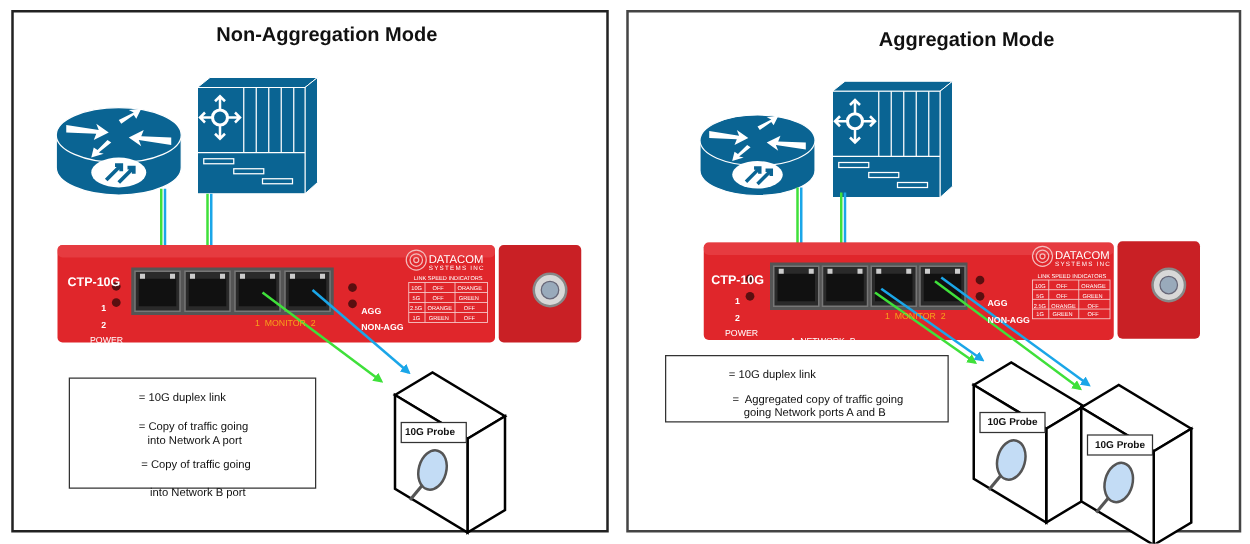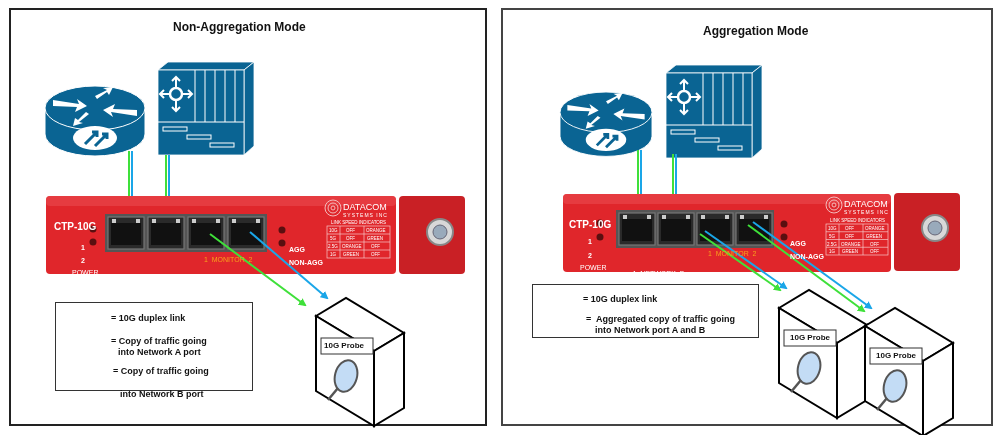--- a/index.html
+++ b/index.html
@@ -1,25 +1,25 @@
 <!DOCTYPE html>
 <html><head>
 <meta charset="utf-8">
 <style>
   html,body{margin:0;padding:0;background:#ffffff;}
   body{width:1000px;height:435px;position:relative;overflow:hidden;font-family:"Liberation Sans",sans-serif;}
   .panel{position:absolute;border:2px solid #222;background:#fff;box-sizing:border-box;}
   #panel-left{left:9px;top:8px;width:478px;height:418px;}
   #panel-right{left:501px;top:8px;width:492px;height:418px;border-color:#444;}
-  .title{position:absolute;font-weight:bold;font-size:12px;color:#111;white-space:nowrap;}
+  .title{position:absolute;font-weight:bold;font-size:16px;color:#111;white-space:nowrap;}
   .stage{position:absolute;left:0;top:0;width:1000px;height:435px;}
   .lbl{position:absolute;white-space:nowrap;}
   .cp-text{font-size:9px;font-weight:bold;color:#fff;margin-top:20px;}
   .legend{position:absolute;border:1.5px solid #333;background:#fff;box-sizing:border-box;}
-  .legend-text{position:absolute;font-size:9px;font-weight:bold;color:#111;line-height:11px;white-space:nowrap;}
+  .legend-text{position:absolute;font-size:9px;font-weight:normal;color:#111;line-height:11px;white-space:nowrap;}
   .probe-label{position:absolute;font-size:8px;font-weight:bold;color:#111;white-space:nowrap;}
 </style>
 </head>
 <body>
 
 <div class="panel" id="panel-left"></div>
 <div class="panel" id="panel-right"></div>
 
 <div class="title" style="left:173px;top:20px;">Non-Aggregation Mode</div>
 <div class="title" style="left:703px;top:24px;">Aggregation Mode</div>
@@ -259,16 +259,16 @@
   <div class="lbl" style="left:841px;top:241.5px;font-size:4.5px;color:#fff;">ORANGE</div>
   <div class="lbl" style="left:870px;top:241.5px;font-size:4.5px;color:#fff;">OFF</div>
   <div class="lbl" style="left:829px;top:249px;font-size:4.5px;color:#fff;">1G</div>
   <div class="lbl" style="left:842px;top:249px;font-size:4.5px;color:#fff;">GREEN</div>
   <div class="lbl" style="left:870px;top:249px;font-size:4.5px;color:#fff;">OFF</div>
 </div>
 
 <div class="legend" style="left:532px;top:284px;width:227px;height:54px;"></div>
 <div class="legend-text" style="left:583px;top:294px;">= 10G duplex link</div>
 <div class="legend-text" style="left:586px;top:314px;white-space:pre;">=  Aggregated copy of traffic going</div>
-<div class="legend-text" style="left:595px;top:325px;">into Network port A and B</div>
+<div class="legend-text" style="left:595px;top:325px;">going Network ports A and B</div>
 
 <div class="probe-label" style="left:790px;top:333px;">10G Probe</div>
 <div class="probe-label" style="left:876px;top:351px;">10G Probe</div>
 
 </body></html>

